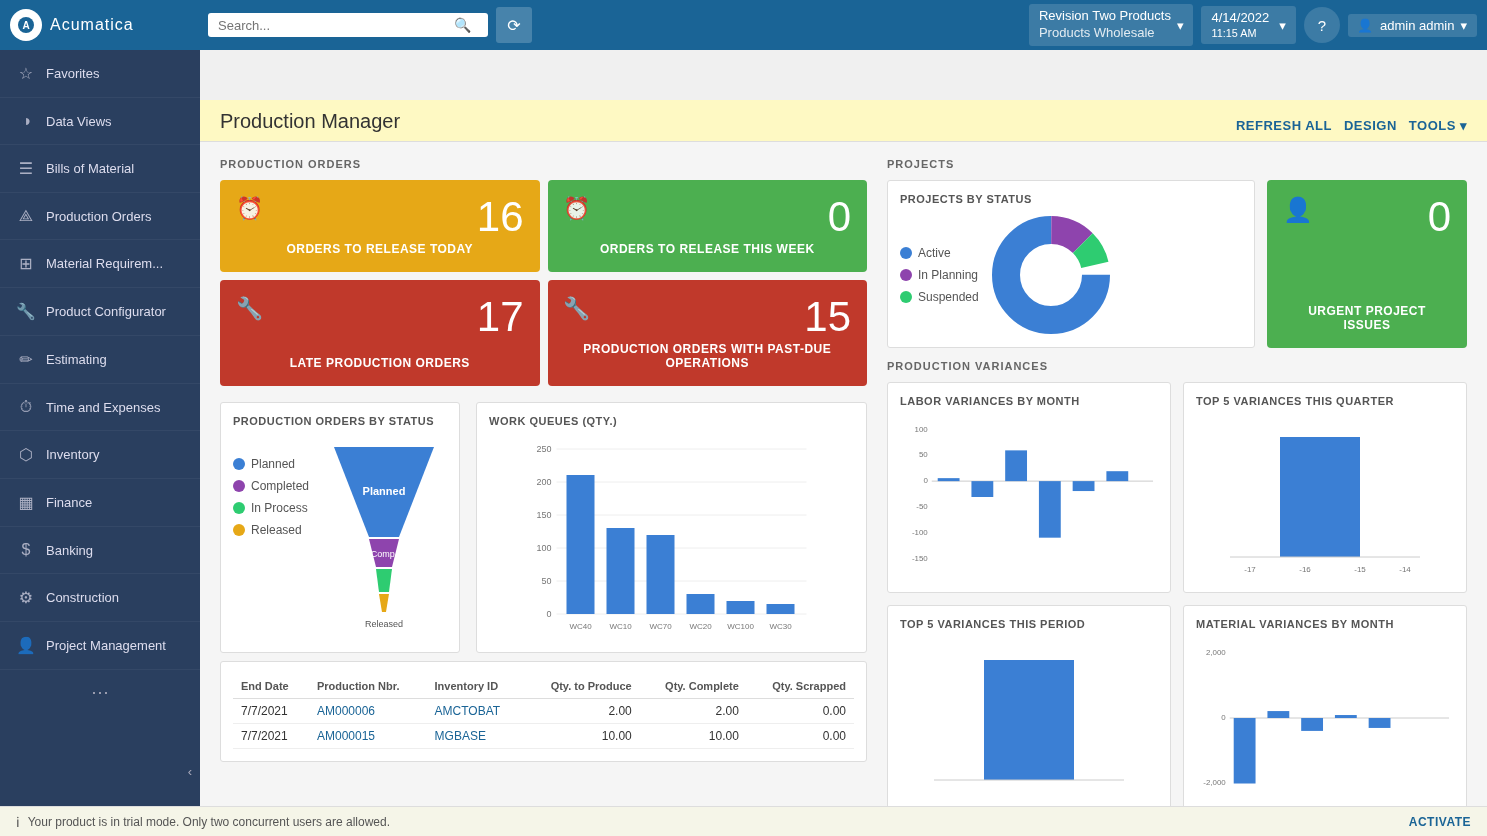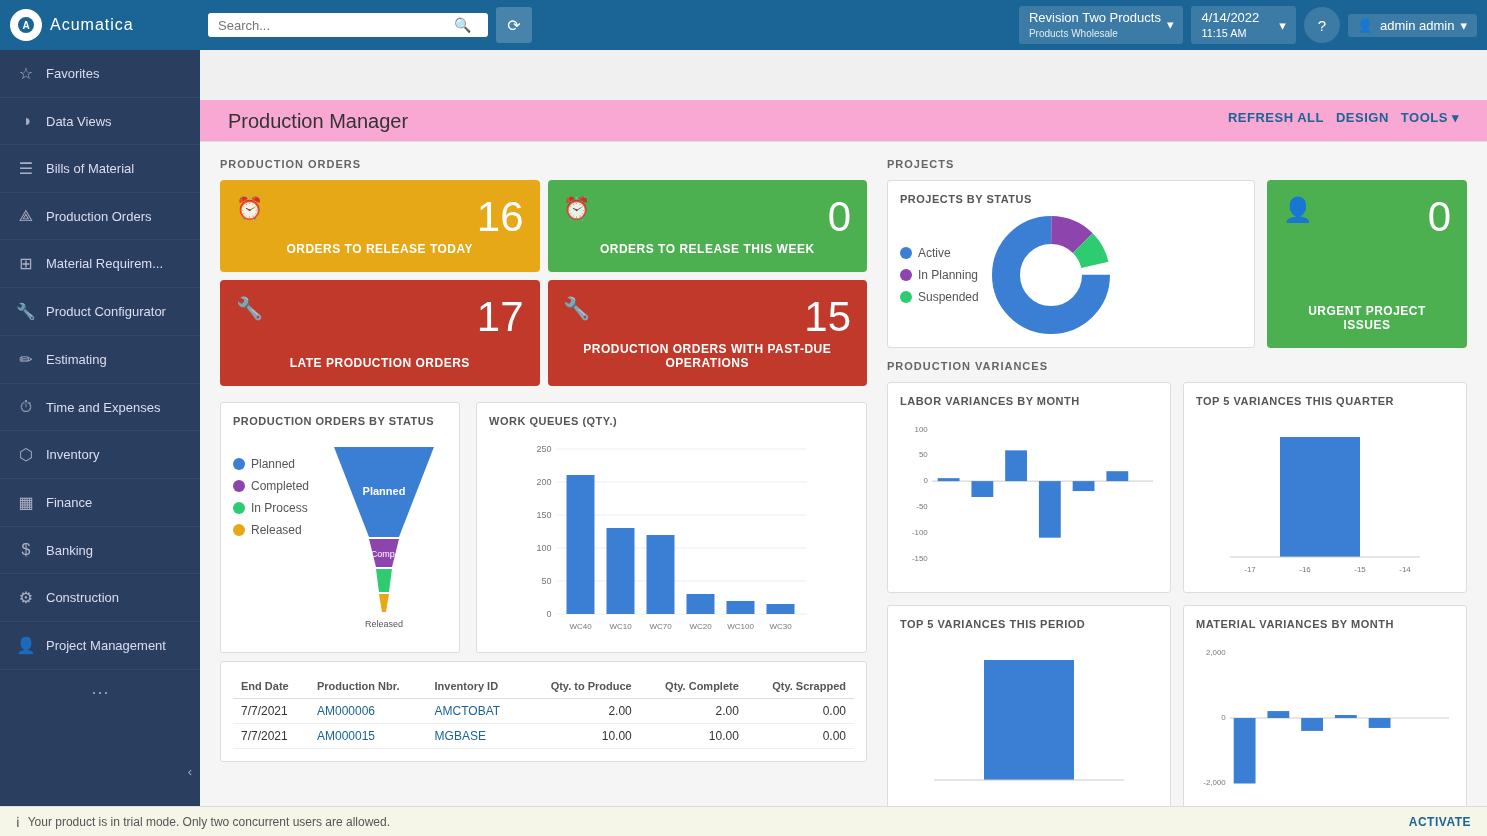--- a/index.html
+++ b/index.html
@@ -13,40 +13,40 @@
     .logo-icon { width: 32px; height: 32px; background: white; border-radius: 50%; display: flex; align-items: center; justify-content: center; }
     .logo-icon svg { width: 20px; height: 20px; }
     .logo-text { color: white; font-size: 16px; font-weight: 300; letter-spacing: 1px; }
     .search-bar { display: flex; align-items: center; background: white; border-radius: 3px; padding: 4px 10px; width: 280px; gap: 6px; }
     .search-input { border: none; outline: none; font-size: 13px; width: 230px; color: #555; }
     .search-icon { color: #888; font-size: 14px; }
     .history-btn { background: rgba(255,255,255,0.2); border: none; color: white; width: 36px; height: 36px; border-radius: 3px; cursor: pointer; font-size: 16px; display: flex; align-items: center; justify-content: center; }
     .nav-spacer { flex: 1; }
     .company-selector { display: flex; align-items: center; background: rgba(255,255,255,0.15); border-radius: 3px; padding: 4px 10px; color: white; cursor: pointer; gap: 6px; }
     .company-name { font-size: 13px; line-height: 1.3; }
-    .company-name small { display: block; font-size: 10px; opacity: 0.85; }
-    .date-selector { display: flex; align-items: center; background: rgba(255,255,255,0.15); border-radius: 3px; padding: 4px 10px; color: white; cursor: pointer; gap: 20px; font-size: 13px; }
+    .company-name small { display: block; font-size: 13px; opacity: 0.85; }
+    .date-selector { display: flex; align-items: center; background: rgba(255,255,255,0.15); border-radius: 3px; padding: 4px 10px; color: white; cursor: pointer; gap: 10px; font-size: 13px; }
     .help-btn { background: rgba(255,255,255,0.15); border: none; color: white; width: 36px; height: 36px; border-radius: 50%; cursor: pointer; font-size: 15px; display: flex; align-items: center; justify-content: center; }
     .user-btn { display: flex; align-items: center; background: rgba(255,255,255,0.15); border-radius: 3px; padding: 4px 10px; color: white; cursor: pointer; gap: 6px; }
 
     
     .sidebar {
       position: fixed; left: 0; top: 50px; bottom: 30px; width: 200px; background: #2a3f5f; overflow-y: auto; z-index: 50;
     }
     .sidebar-item {
       display: flex; align-items: center; gap: 10px; padding: 14px 16px; color: #ccd; cursor: pointer; border-bottom: 1px solid rgba(255,255,255,0.05); font-size: 13px;
     }
     .sidebar-item .si-icon { font-size: 16px; opacity: 0.8; min-width: 20px; text-align: center; }
     .sidebar-item .si-label { color: #dde; font-size: 13px; }
     .sidebar-collapse { position: fixed; left: 180px; bottom: 50px; background: #2a3f5f; color: #aab; width: 20px; height: 30px; display: flex; align-items: center; justify-content: center; cursor: pointer; z-index: 60; }
     .sidebar-more { display: flex; align-items: center; justify-content: center; padding: 12px; color: #aab; cursor: pointer; font-size: 18px; }
 
     
     .main { margin-left: 200px; margin-top: 50px; height: 756px; overflow-y: auto; background: #f5f5f5; padding-bottom: 30px; }
-    .page-header { display: flex; align-items: flex-start; justify-content: space-between; padding: 10px 28px 8px; background: #f9a8d4; border-bottom: 1px solid #ddd; }
+    .page-header { display: flex; align-items: flex-end; justify-content: space-between; padding: 10px 20px 8px; background: #fef9c3; border-bottom: 1px solid #ddd; }
     .page-title { font-size: 20px; font-weight: 300; color: #333; }
     .page-actions { display: flex; gap: 12px; align-items: center; }
     .action-btn { background: none; border: none; color: #1a6496; cursor: pointer; font-size: 13px; font-weight: 600; letter-spacing: 0.5px; }
 
     .content-area { padding: 16px 20px; }
     .two-col { display: flex; gap: 20px; }
     .left-col { flex: 1; }
     .right-col { flex: 0 0 580px; }
 
     

